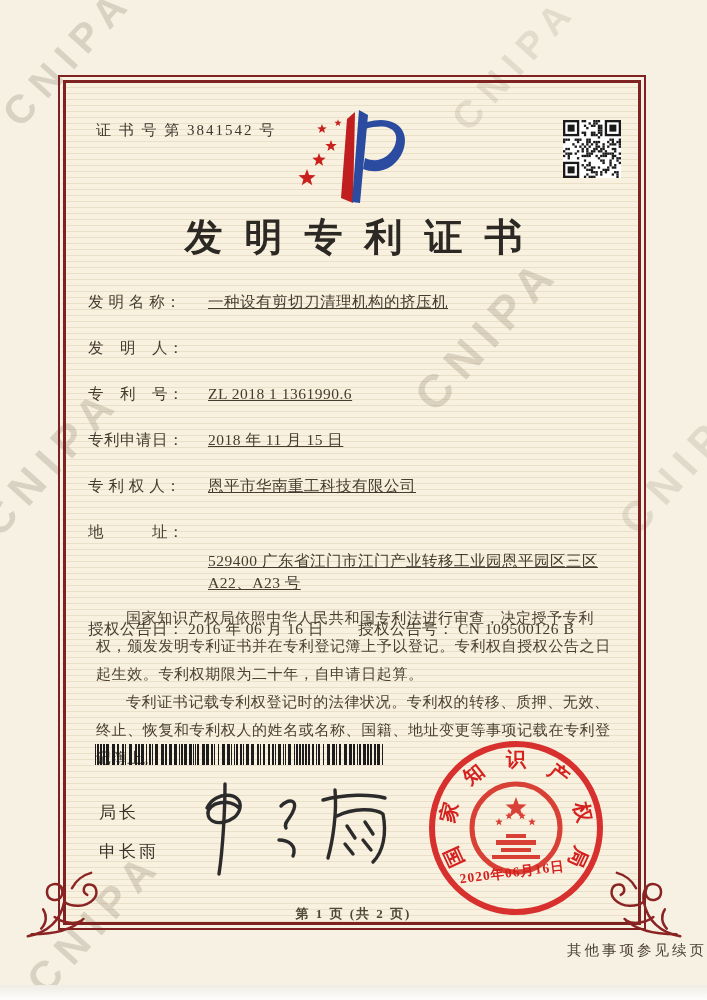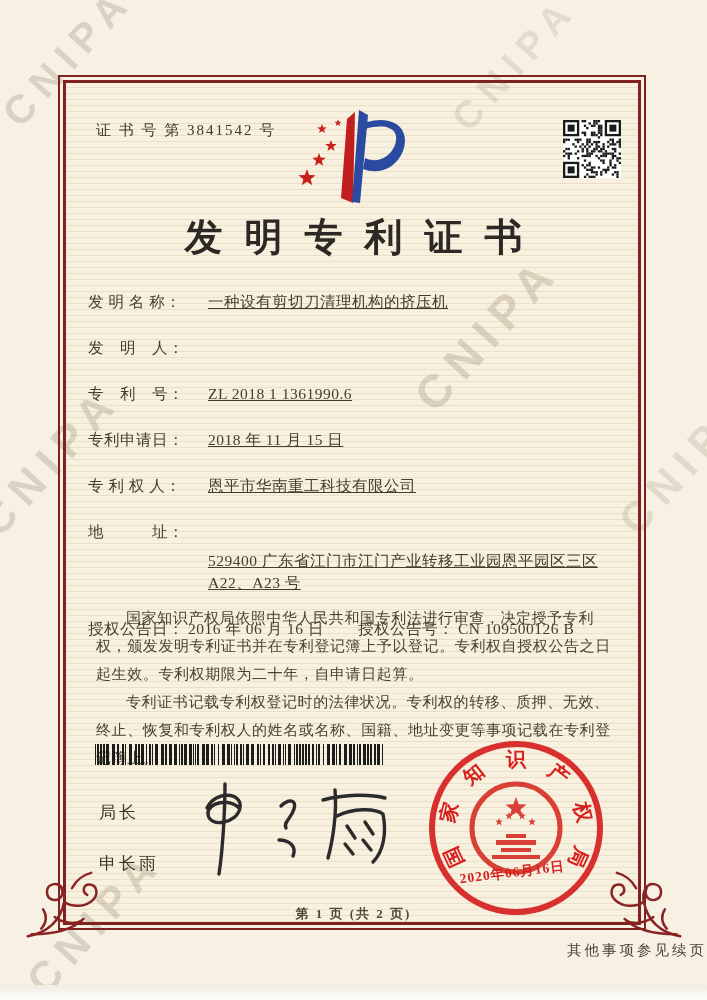--- a/index.html
+++ b/index.html
@@ -46,21 +46,21 @@
   .flabel{flex:0 0 120px;color:#453b2f;}
   .fvalue{flex:1;color:#453b2f;text-decoration:underline;}
   .grant-row{display:flex;margin-bottom:8px;}
   .grant-row .pair{display:flex;font-size:15.5px;line-height:22px;letter-spacing:0.5px;}
   .grant-row .pair.second{margin-left:34px;}
   .grant-row .glabel{margin-right:4px;}
   .paras{position:absolute;left:96px;top:604px;width:518px;}
   .paras p{margin:0;font-size:15px;line-height:28px;text-indent:2em;color:#4c4134;letter-spacing:0.6px;}
   .barcode{position:absolute;left:95px;top:744px;width:290px;height:21px;}
   .sig-block{position:absolute;left:99px;top:801px;font-size:17px;color:#3c342a;letter-spacing:3px;}
-  .sig-block .line{margin-bottom:28px;}
+  .sig-block .line{margin-bottom:16px;}
   .sig-script{position:absolute;left:185px;top:778px;width:210px;height:105px;}
   .seal{position:absolute;left:424px;top:736px;width:184px;height:184px;}
   .page-no{position:absolute;left:0;top:905px;width:707px;text-align:center;font-size:13px;color:#514737;letter-spacing:2px;font-weight:bold;}
   .cont-note{position:absolute;left:0;top:941px;width:707px;text-align:right;font-size:14.5px;color:#4c4134;letter-spacing:3px;}
   .bottom-strip{position:absolute;left:0;top:985px;width:707px;height:15px;background:linear-gradient(#efece4,#fdfdfc);z-index:4;}
   svg{display:block;}
   .seal-arc-char{font-weight:bold;fill:#d5201e;font-size:20px;font-family:"Liberation Serif",serif;}
   .seal-date{font-weight:bold;fill:#d5201e;font-size:13.5px;font-family:"Liberation Serif",serif;letter-spacing:1px;}
 </style>
 </head>

